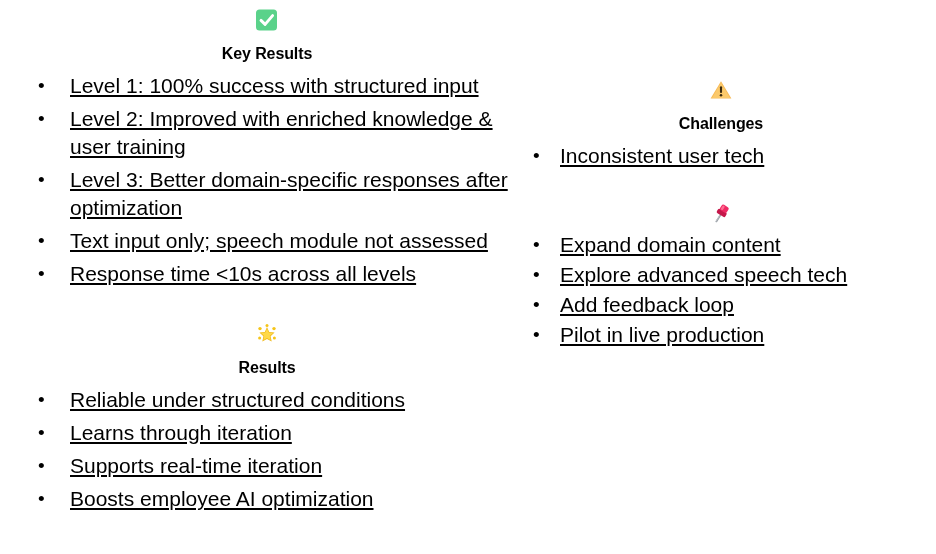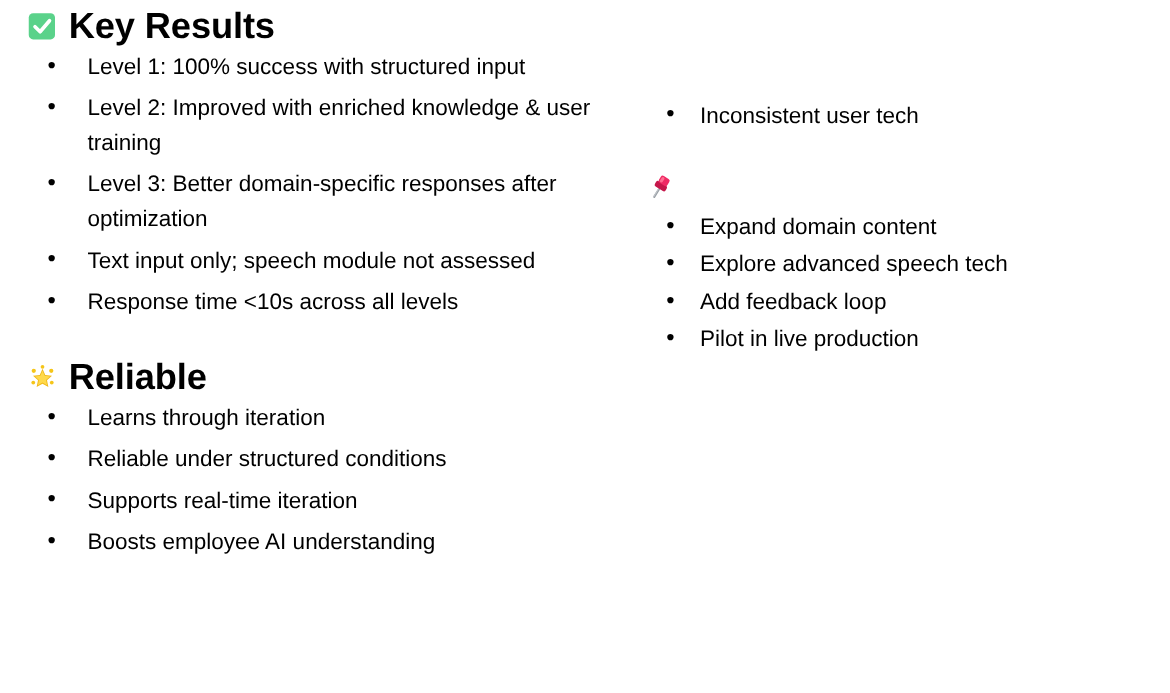--- a/index.html
+++ b/index.html
@@ -44,26 +44,27 @@
   }
   .section + .section {
     margin-top: 26px;
   }
 
   
   .section-heading {
     display: flex;
     align-items: center;
     gap: 9px;
-    font-size: 29px;
+    font-size: 16px;
     font-weight: bold;
     line-height: 26px;
     letter-spacing: -0.1px;
     margin-bottom: 5px;
     white-space: nowrap;
+    flex-direction: column;
   }
   .section-heading .heading-text {
     display: inline-block;
   }
 
   
   .icon {
     flex: 0 0 auto;
     display: inline-block;
     line-height: 0;
@@ -71,24 +72,25 @@
   .icon svg { display: block; }
 
   
   ul.bullets {
     list-style: none;
     margin: 0;
     padding: 0;
   }
   ul.bullets li {
     position: relative;
-    font-size: 18px;
+    font-size: 21px;
     line-height: 28px;
     padding-left: 44px;
     margin: 0 0 4px 0;
+    text-decoration: underline;
   }
   ul.bullets li::before {
     content: "\2022";
     position: absolute;
     left: 14px;
     top: 0;
     font-size: 19px;
     line-height: 28px;
     color: #000;
   }
@@ -155,35 +157,46 @@
               <circle cx="4.6" cy="16.0" r="1.5"></circle>
               <circle cx="19.4" cy="16.0" r="1.5"></circle>
               <circle cx="12" cy="3.4" r="1.5"></circle>
             </g>
             <path d="M12 5.0 L14.2 10.0 L19.6 10.6 L15.6 14.2 L16.7 19.6 L12 16.9
                      L7.3 19.6 L8.4 14.2 L4.4 10.6 L9.8 10.0 Z" fill="#f0b91b"></path>
             <path d="M12 6.6 L13.7 10.6 L18.0 11.1 L14.8 13.9 L15.7 18.2 L12 16.0
                      L8.3 18.2 L9.2 13.9 L6.0 11.1 L10.3 10.6 Z" fill="#ffd94a"></path>
           </svg>
         </span>
-        <span class="heading-text">Reliable</span>
-      </div>
-      <ul class="bullets">
+        <span class="heading-text">Results</span>
+      </div>
+      <ul class="bullets">
+        <li>Reliable under structured conditions</li>
         <li>Learns through iteration</li>
-        <li>Reliable under structured conditions</li>
         <li>Supports real-time iteration</li>
-        <li>Boosts employee AI understanding</li>
+        <li>Boosts employee AI optimization</li>
       </ul>
     </div>
 
   </div>
 
   <div id="right-column" class="column">
 
     <div class="section" id="challenges-section">
+      <div class="section-heading">
+        <span class="icon">
+          <svg width="24" height="24" viewBox="0 0 24 24" aria-hidden="true">
+            <path d="M12 3.2 L22.4 20.6 L1.6 20.6 Z" fill="#f7b955"></path>
+            <path d="M12 4.6 L21.0 19.9 L3.0 19.9 Z" fill="#fbc96b"></path>
+            <rect x="10.95" y="8.3" width="2.1" height="6.6" rx="1" fill="#3a2a10"></rect>
+            <circle cx="12" cy="17.3" r="1.25" fill="#3a2a10"></circle>
+          </svg>
+        </span>
+        <span class="heading-text">Challenges</span>
+      </div>
       <ul class="bullets">
         <li>Inconsistent user tech</li>
       </ul>
     </div>
 
     <div class="section" id="recommendations-section">
       <div class="section-heading">
         <span class="icon">
           <svg width="24" height="24" viewBox="0 0 24 24" aria-hidden="true">
             <g transform="rotate(32 12 12)">

